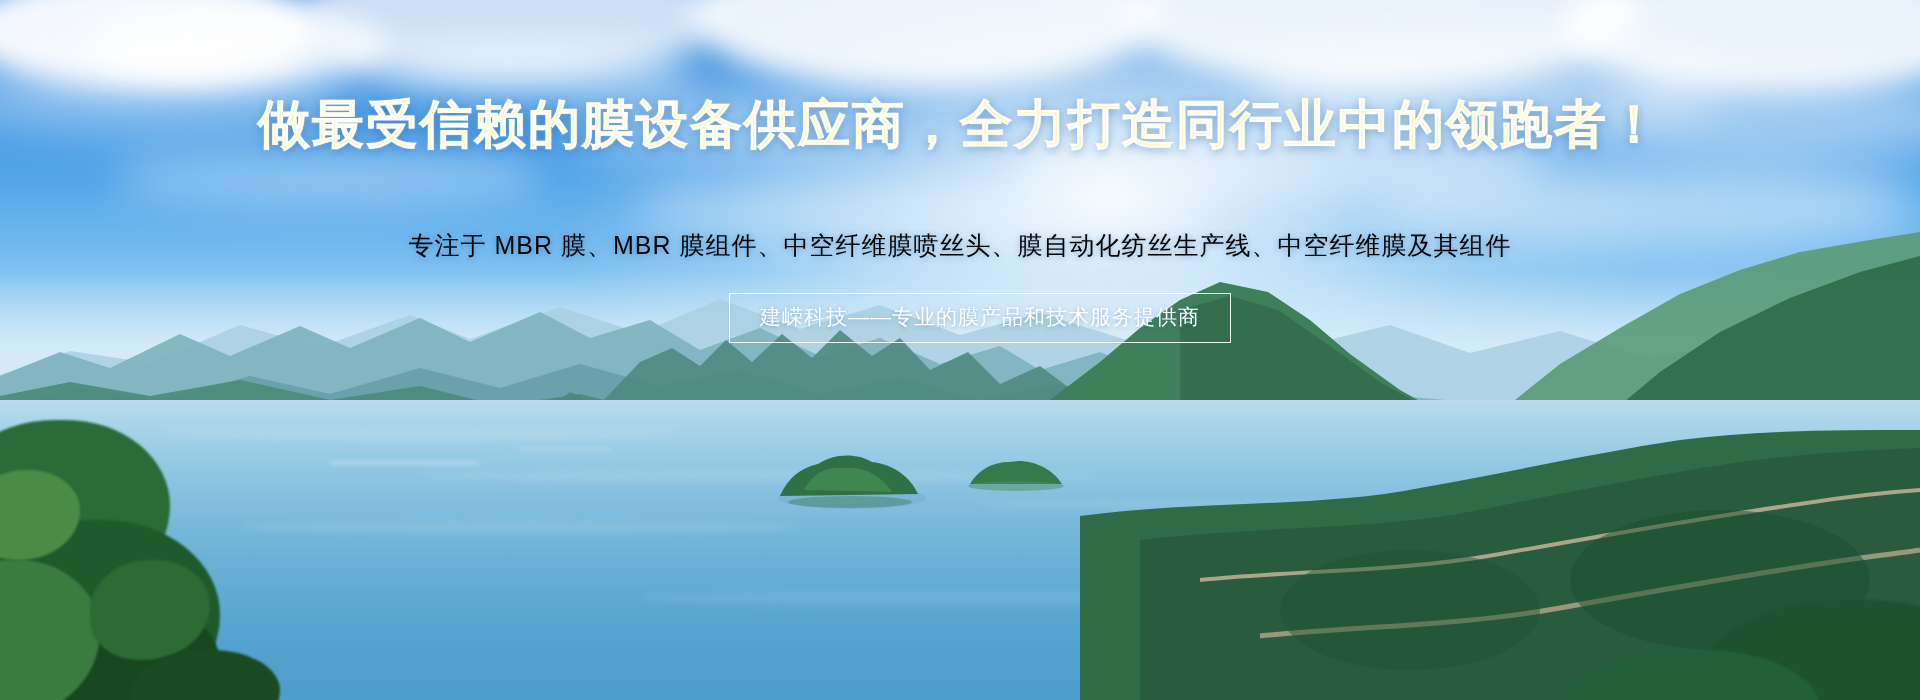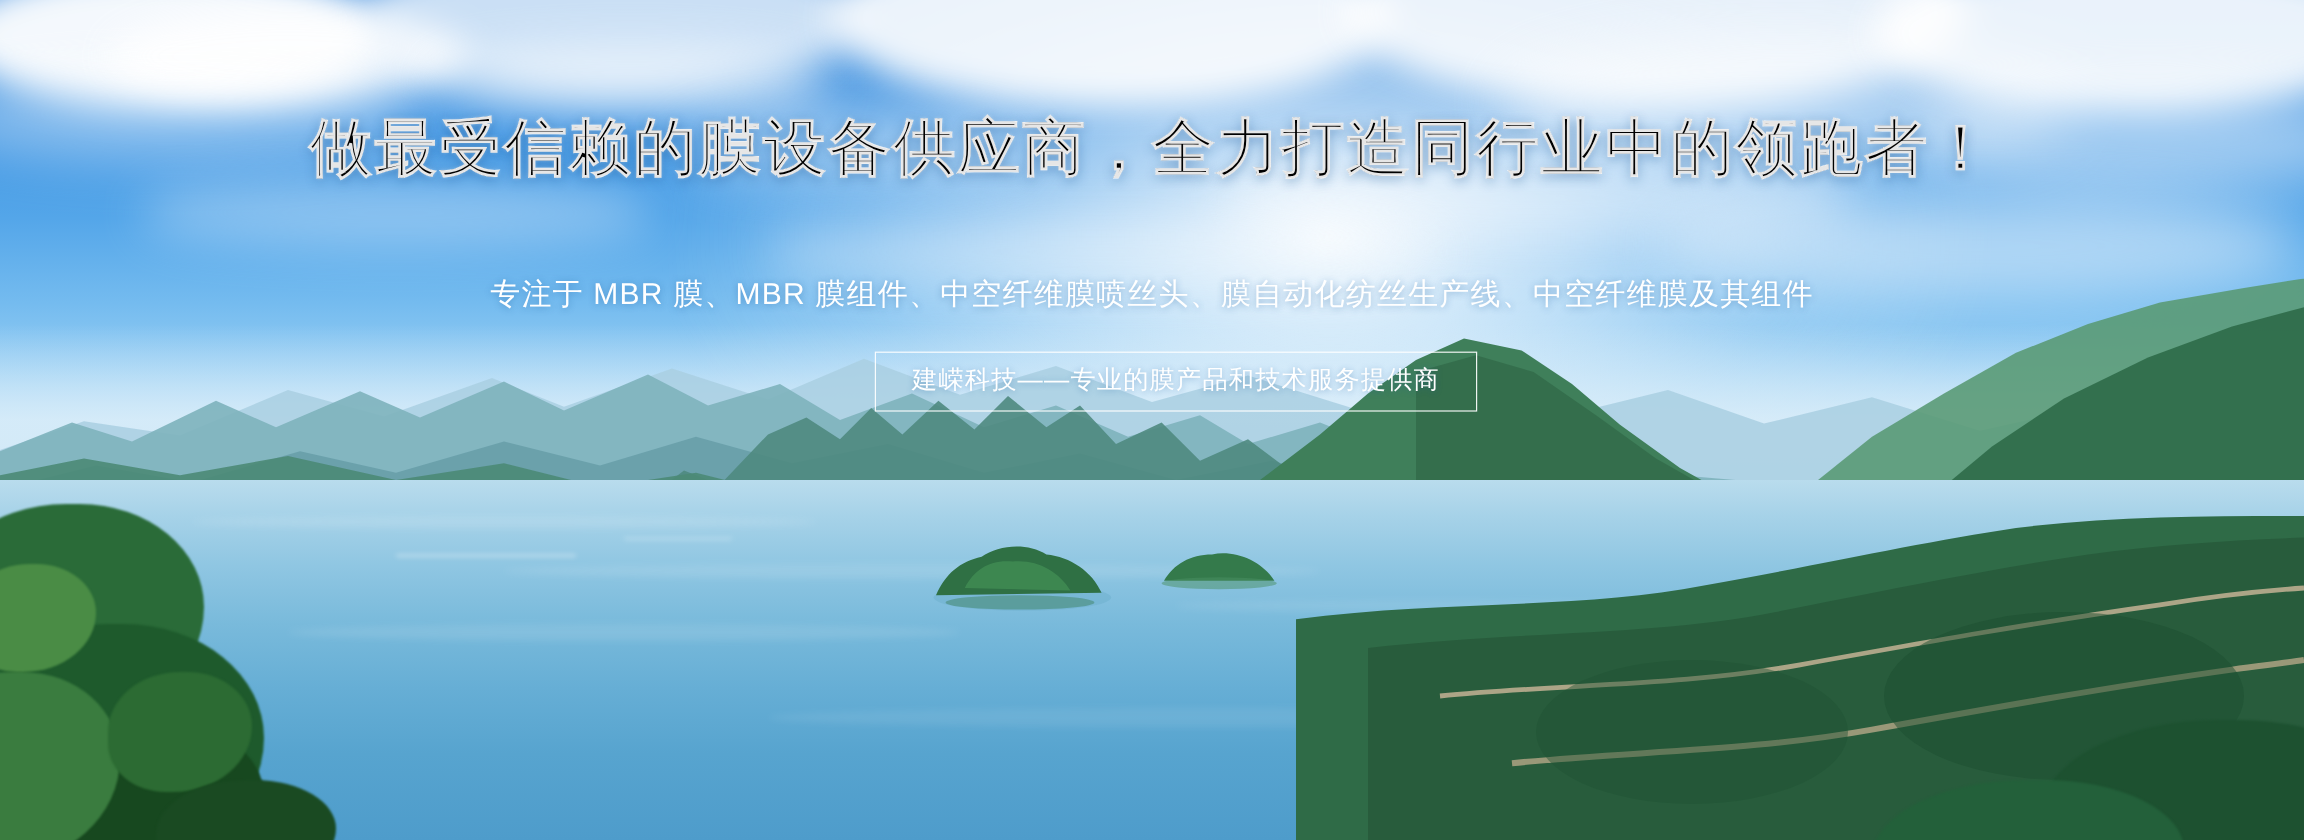--- a/index.html
+++ b/index.html
@@ -57,28 +57,28 @@
   .wake{ position:absolute; background:rgba(255,255,255,.5); filter:blur(2px); height:2px; border-radius:2px; }
 
   
   .leafblob{ position:absolute; border-radius:50% 45% 55% 40%; filter:blur(1px); }
 
   
   .overlay{ position:absolute; inset:0; }
 
   .headline{
     position:absolute; top:96px; left:0; width:1920px; text-align:center;
-    font-size:52px; line-height:56px; font-weight:bold; color:#000000;
+    font-size:52px; line-height:56px; font-weight:bold; color:#fef9c3;
     letter-spacing:2px; white-space:nowrap;
     text-shadow:0 2px 10px rgba(24,86,150,.45), 0 0 3px rgba(255,255,255,.5);
     -webkit-text-stroke:0.6px rgba(255,255,255,.9);
   }
   .subline{
     position:absolute; top:228px; left:0; width:1920px; text-align:center;
-    font-size:25px; line-height:34px; color:#ffffff; letter-spacing:1px;
+    font-size:25px; line-height:34px; color:#000000; letter-spacing:1px;
     white-space:nowrap; font-weight:400;
     text-shadow:0 1px 6px rgba(30,95,160,.45);
   }
   .tagwrap{
     position:absolute; top:293px; left:0; width:1920px; text-align:center;padding-left:40px;
   }
   .tagbox{
     display:inline-block; border:1px solid rgba(255,255,255,.92);
     padding:11px 30px 13px; color:#ffffff; font-size:21px; line-height:24px;
     letter-spacing:1px; white-space:nowrap;

